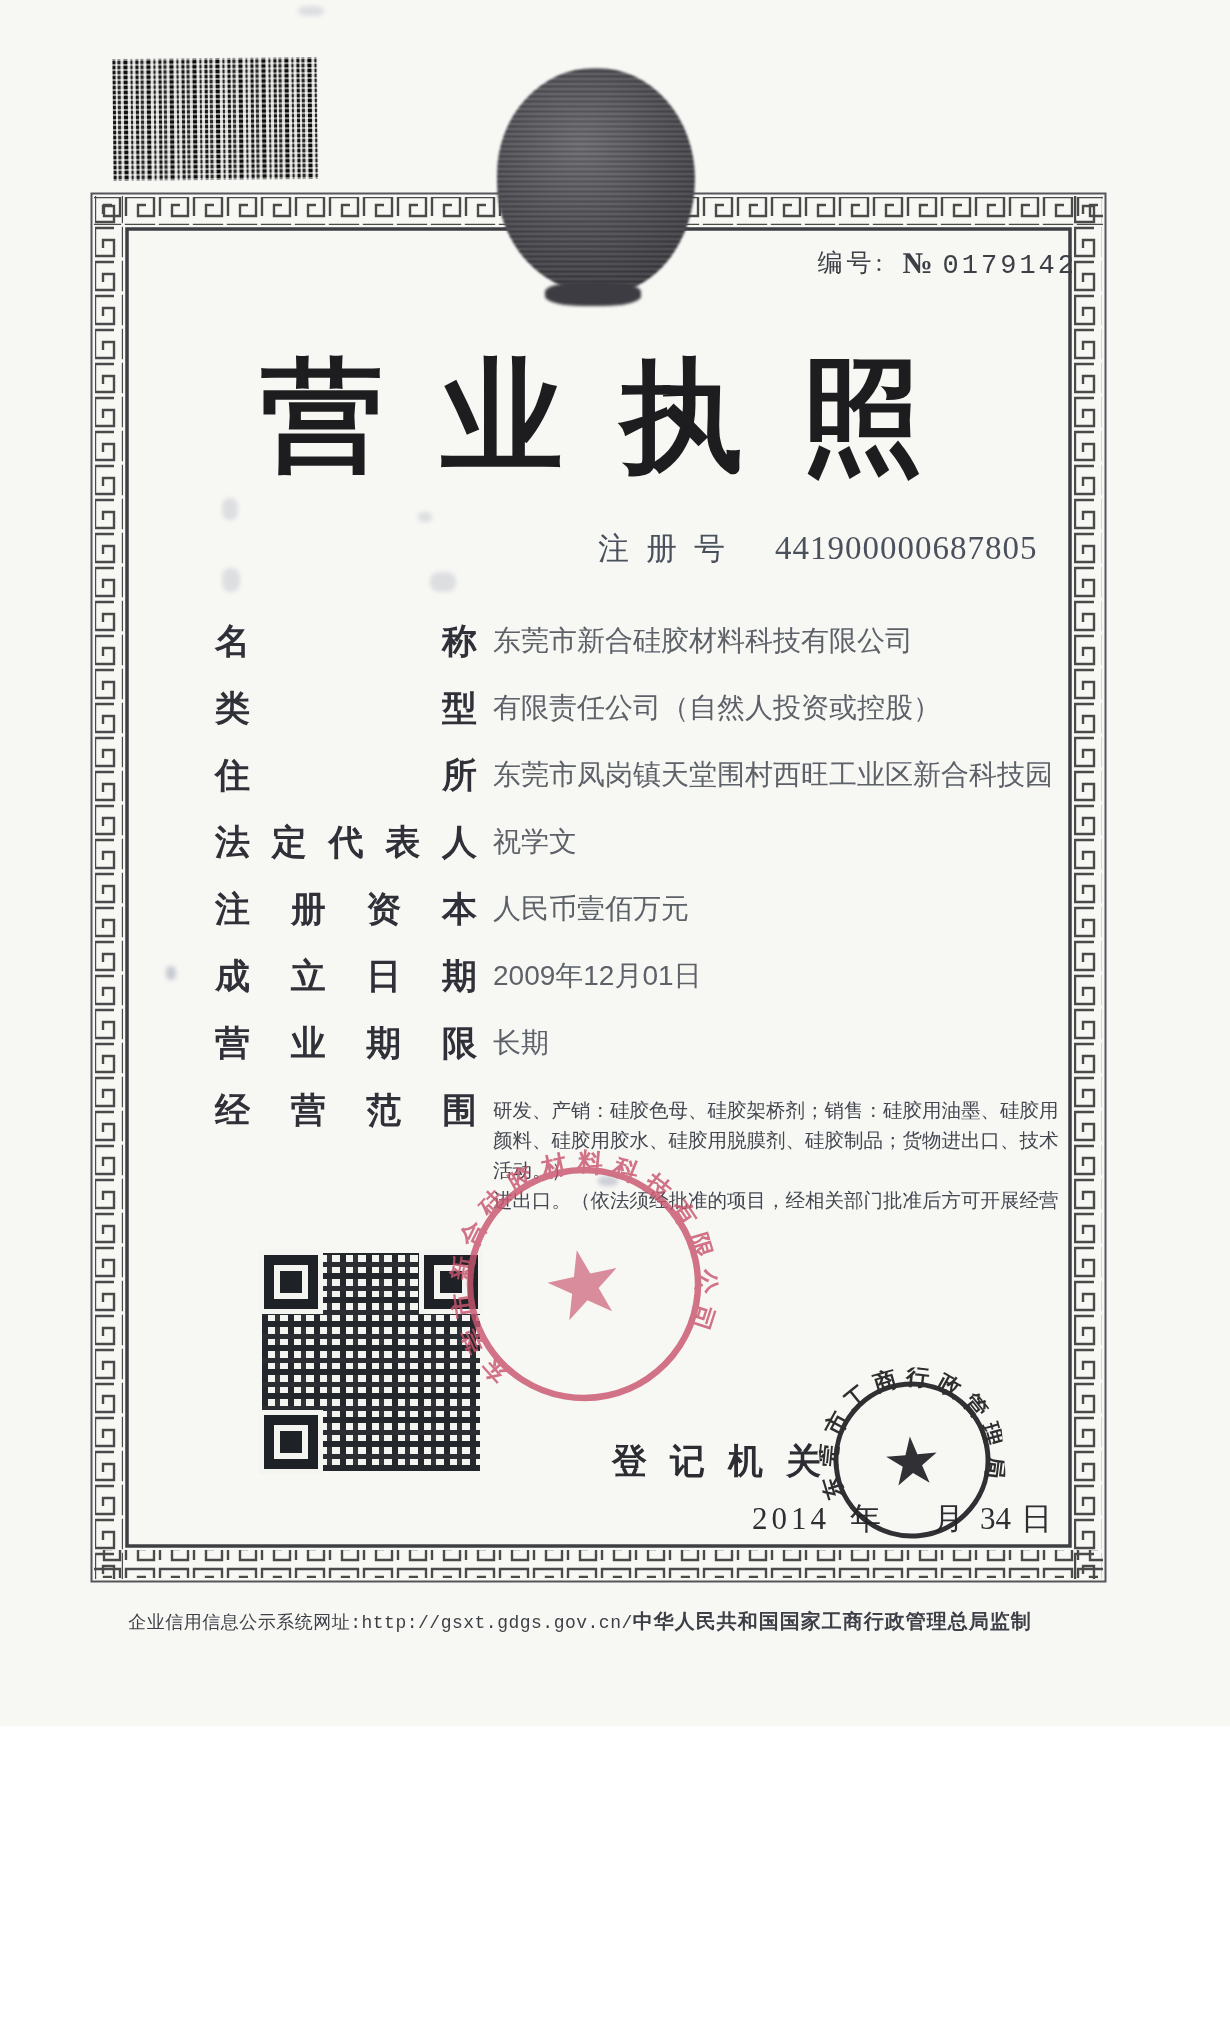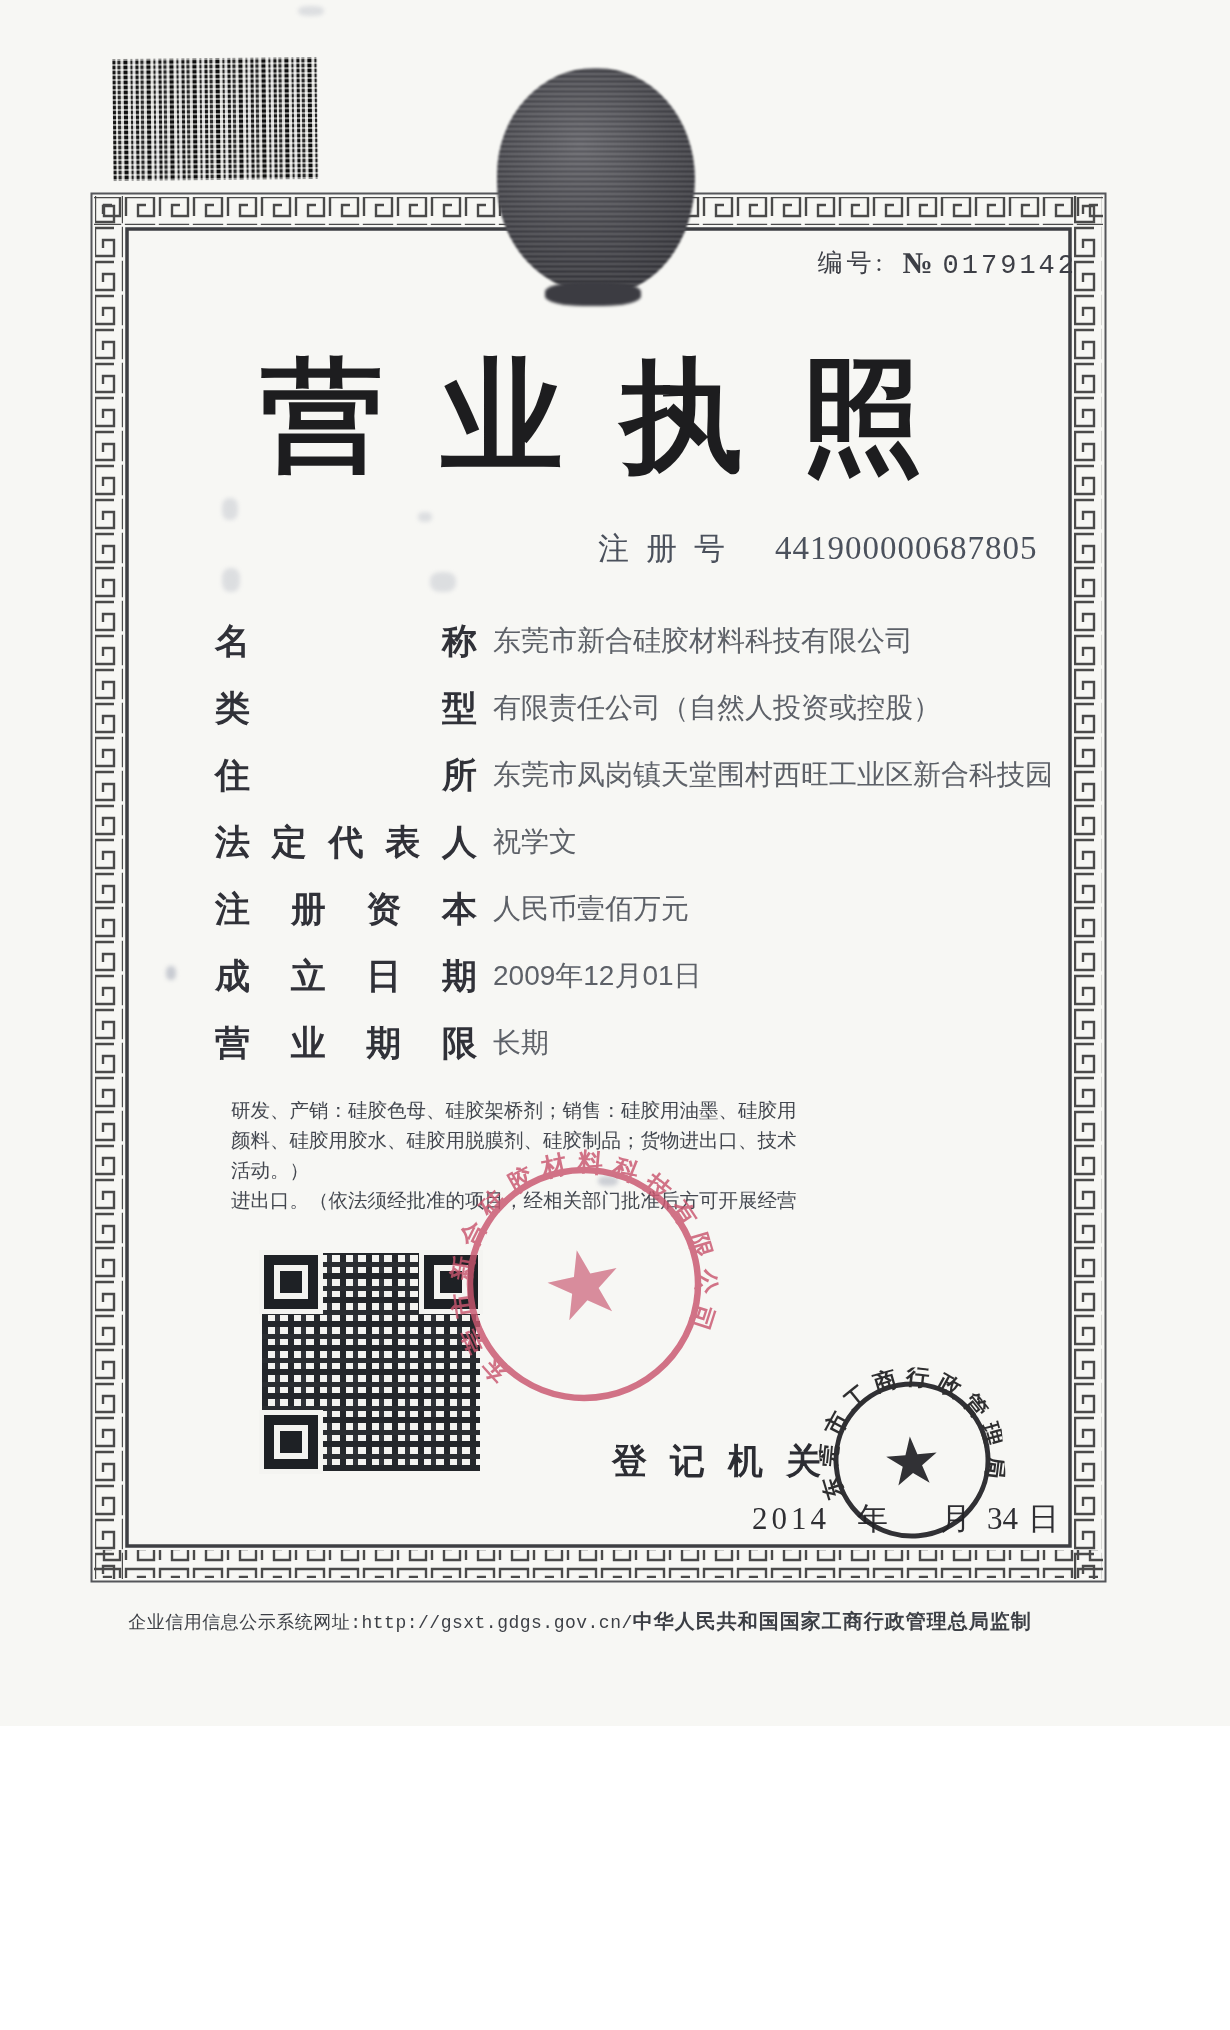--- a/index.html
+++ b/index.html
@@ -98,21 +98,21 @@
   .registrar {
     position:absolute; left:612px; top:1438px; z-index:2; white-space:nowrap;
     font-family:"DejaVu Serif","Liberation Serif",serif;
     font-size:35px; font-weight:700; letter-spacing:23px; color:#2c2d33; filter:blur(.3px);
   }
   .dateline {
     position:absolute; left:752px; top:1498px; z-index:2; white-space:nowrap;
     font-family:"Liberation Serif","DejaVu Serif",serif; font-size:31px; color:#2f2f33;
   }
   .dateline span { display:inline-block; }
-  .d-year { margin-right:27px; letter-spacing:4px;text-align:right; }
+  .d-year { margin-right:20px; letter-spacing:4px;text-align:right; }
   .d-yu { margin-right:52px; }
   .d-mu { margin-right:16px; }
   .d-day { margin-right:10px; }
 
   
   .footer {
     position:absolute; left:95px; top:1608px; width:970px; z-index:2;
     display:flex; justify-content:center; align-items:baseline;
     color:#3c3f45; font-size:19px;
   }
@@ -189,20 +189,21 @@
     </div>
     <div class="frow">
       <div class="flabel">成立日期</div>
       <div class="fvalue">2009年12月01日</div>
     </div>
     <div class="frow">
       <div class="flabel">营业期限</div>
       <div class="fvalue">长期</div>
     </div>
     <div class="frow">
+      <div class="flabel">经营范围</div>
       <div class="fvalue scope">
         <div>研发、产销：硅胶色母、硅胶架桥剂；销售：硅胶用油墨、硅胶用</div>
         <div>颜料、硅胶用胶水、硅胶用脱膜剂、硅胶制品；货物进出口、技术</div>
         <div>活动。）</div>
         <div>进出口。（依法须经批准的项目，经相关部门批准后方可开展经营</div>
       </div>
     </div>
   </div>
 
   <div class="qr">

